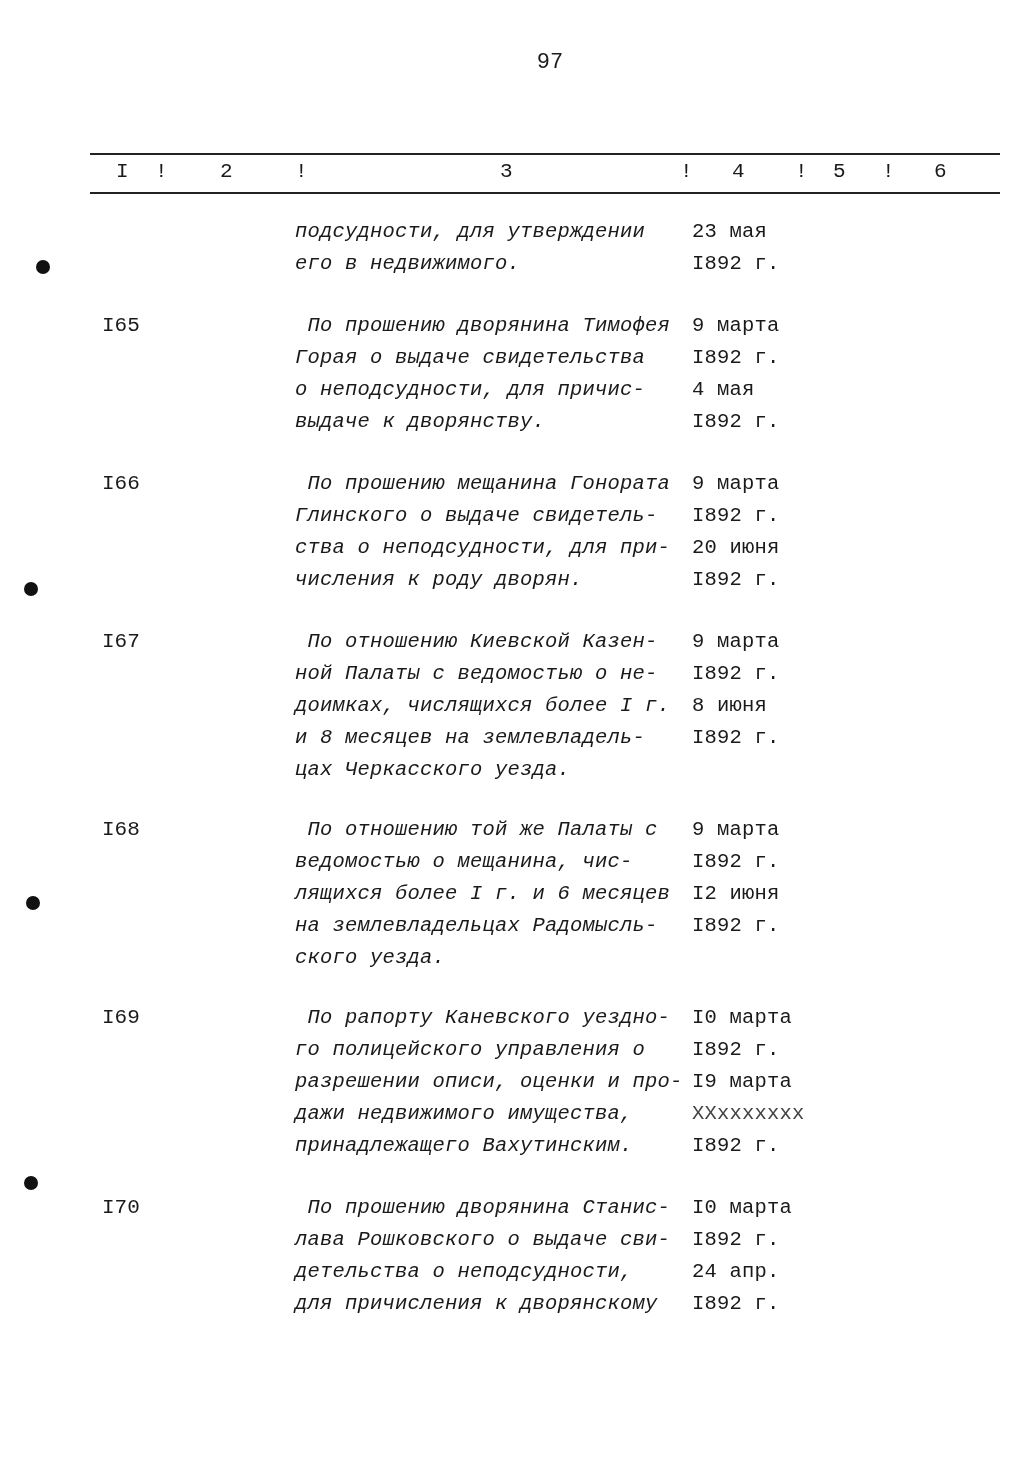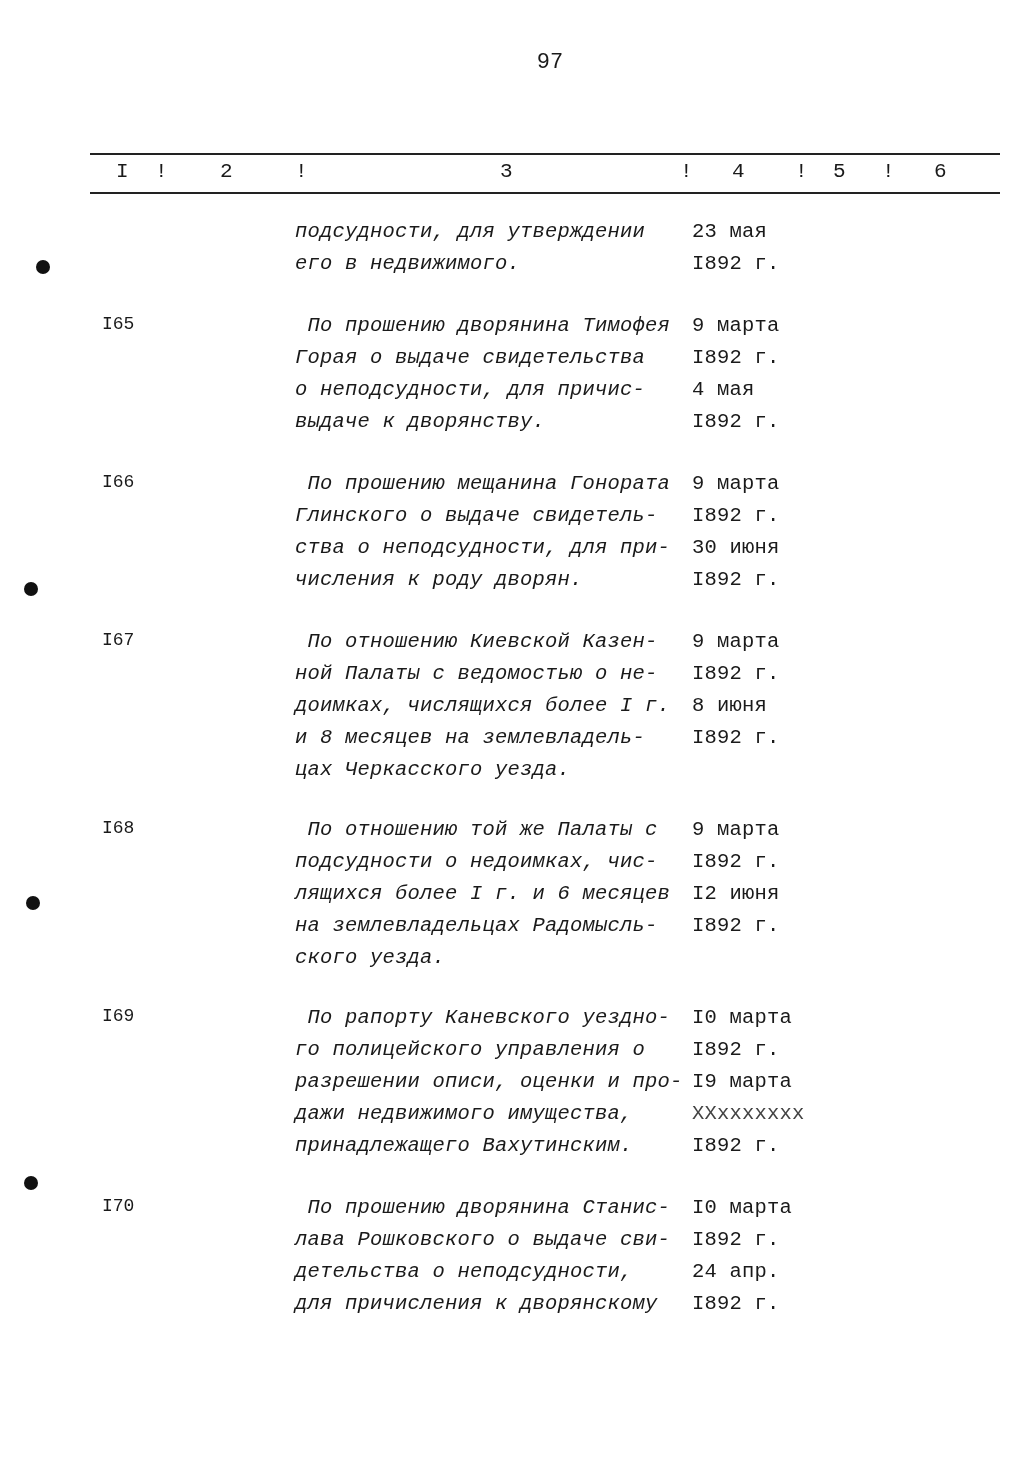--- a/index.html
+++ b/index.html
@@ -5,21 +5,21 @@
   html, body { margin: 0; padding: 0; }
   body {
     width: 1024px; height: 1480px; background: #ffffff; position: relative; overflow: hidden;
     font-family: "Liberation Mono", "DejaVu Sans Mono", monospace; color: #1a1a1a;
   }
   .page-number { position: absolute; top: 50px; left: 0; width: 1100px; text-align: center; font-size: 22px; }
   .rule { position: absolute; left: 90px; width: 910px; height: 2px; background: #222; }
   .rule.top { top: 153px; }
   .rule.bottom { top: 192px; }
   .header-cell { position: absolute; top: 160px; font-size: 21px; }
-  .entry-num { position: absolute; left: 102px; font-size: 18px; }
+  .entry-num { position: absolute; left: 102px; font-size: 21px; }
   .line { position: absolute; font-size: 20.5px; white-space: pre; letter-spacing: 0.2px; }
   .desc { left: 295px; font-style: italic; }
   .date { left: 692px; }
   .hole { position: absolute; width: 14px; height: 14px; border-radius: 50%; background: #111; }
 </style>
 </head>
 <body>
 
 <div class="page-number">97</div>
 
@@ -60,41 +60,41 @@
 </div>
 
 <div>
   <span class="entry-num" style="top:472px">I66</span>
   <span class="line desc" style="top:472px"> По прошению мещанина Гонората</span>
   <span class="line desc" style="top:504px">Глинского о выдаче свидетель-</span>
   <span class="line desc" style="top:536px">ства о неподсудности, для при-</span>
   <span class="line desc" style="top:568px">числения к роду дворян.</span>
   <span class="line date" style="top:472px">9 марта</span>
   <span class="line date" style="top:504px">I892 г.</span>
-  <span class="line date" style="top:536px">30 июня</span>
+  <span class="line date" style="top:536px">20 июня</span>
   <span class="line date" style="top:568px">I892 г.</span>
 </div>
 
 <div>
   <span class="entry-num" style="top:630px">I67</span>
   <span class="line desc" style="top:630px"> По отношению Киевской Казен-</span>
   <span class="line desc" style="top:662px">ной Палаты с ведомостью о не-</span>
   <span class="line desc" style="top:694px">доимках, числящихся более I г.</span>
   <span class="line desc" style="top:726px">и 8 месяцев на землевладель-</span>
   <span class="line desc" style="top:758px">цах Черкасского уезда.</span>
   <span class="line date" style="top:630px">9 марта</span>
   <span class="line date" style="top:662px">I892 г.</span>
   <span class="line date" style="top:694px">8 июня</span>
   <span class="line date" style="top:726px">I892 г.</span>
 </div>
 
 <div>
   <span class="entry-num" style="top:818px">I68</span>
   <span class="line desc" style="top:818px"> По отношению той же Палаты с</span>
-  <span class="line desc" style="top:850px">подсудности о недоимках, чис-</span>
+  <span class="line desc" style="top:850px">ведомостью о мещанина, чис-</span>
   <span class="line desc" style="top:882px">лящихся более I г. и 6 месяцев</span>
   <span class="line desc" style="top:914px">на землевладельцах Радомысль-</span>
   <span class="line desc" style="top:946px">ского уезда.</span>
   <span class="line date" style="top:818px">9 марта</span>
   <span class="line date" style="top:850px">I892 г.</span>
   <span class="line date" style="top:882px">I2 июня</span>
   <span class="line date" style="top:914px">I892 г.</span>
 </div>
 
 <div>

